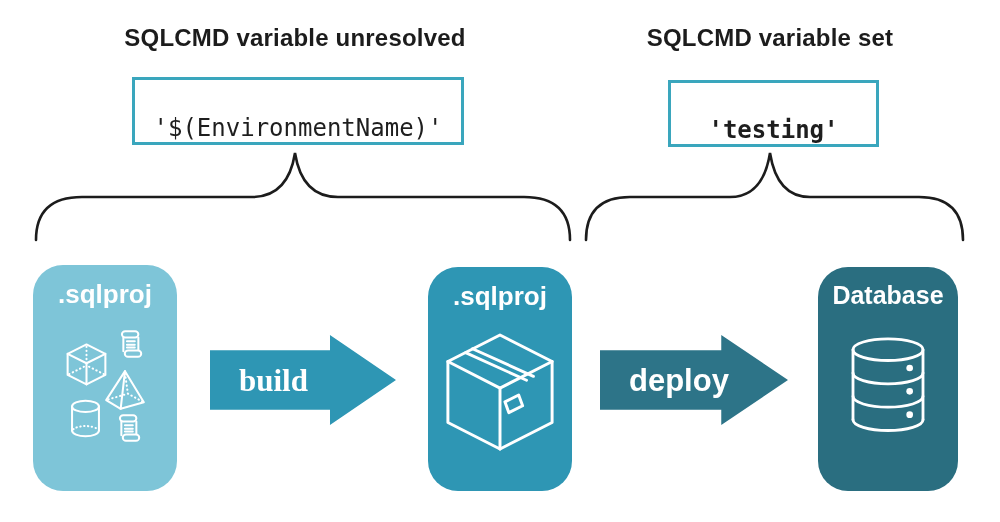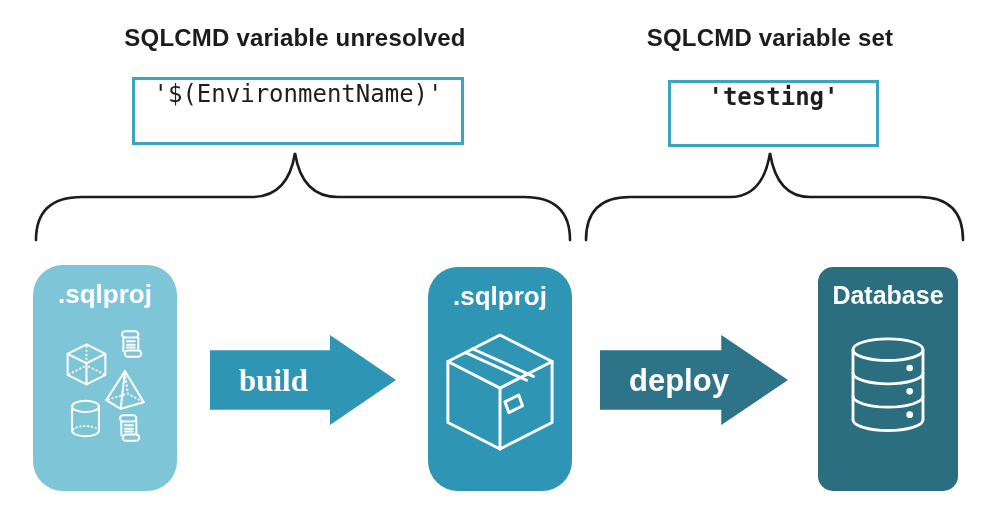--- a/index.html
+++ b/index.html
@@ -8,35 +8,35 @@
     font-family:"Liberation Sans",sans-serif;color:var(--text,#1c1c1c);
   }
   .heading{
     position:absolute;top:24px;font-size:24px;font-weight:bold;
     letter-spacing:.2px;text-align:center;color:var(--text,#1c1c1c);
   }
   #h-left{left:60px;width:470px;}
   #h-right{left:570px;width:400px;}
   .codebox{
     position:absolute;border:3px solid var(--code-border,#3aa6bd);
-    background:#fff;display:flex;align-items:flex-start;justify-content:center;
+    background:#fff;display:flex;align-items:flex-end;justify-content:center;
   }
   #code-left{left:132px;top:77px;width:326px;height:62px;}
   #code-right{left:668px;top:80px;width:205px;height:61px;font-weight:bold;}
   .codebox code{
     font-family:"DejaVu Sans Mono",monospace;font-size:24px;color:#1e1e1e;white-space:pre;
   }
   .braces{position:absolute;left:0;top:0;pointer-events:none;}
   .braces path{fill:none;stroke:var(--text,#1c1c1c);stroke-width:2.6;stroke-linecap:round;}
   .node{
     position:absolute;border-radius:30px;display:flex;flex-direction:column;align-items:center;
   }
   #node-sqlproj{left:33px;top:265px;width:144px;height:226px;background:var(--sqlproj-bg,#7ec5d8);}
   #node-dacpac {left:428px;top:267px;width:144px;height:224px;background:var(--dacpac-bg,#2e96b4);}
-  #node-database{left:818px;top:267px;width:140px;height:224px;background:var(--database-bg,#2a6e80);border-radius:15px;}
+  #node-database{left:818px;top:267px;width:140px;height:224px;background:var(--database-bg,#2a6e80);}
   .node-label{color:#fff;font-weight:bold;font-size:26px;margin-top:15px;line-height:1.1;}
   #node-database .node-label{font-size:25px;}
   .node svg{display:block;}
   .icon-svg{margin-top:0;}
   .arrow{
     position:absolute;top:335px;height:90px;display:flex;align-items:center;
     clip-path:polygon(0 17%,64.5% 17%,64.5% 0,100% 50%,64.5% 100%,64.5% 83%,0 83%);
   }
   #arrow-build{left:210px;width:186px;background:var(--build-arrow,#2e96b4);font-family:Liberation Serif, serif;}
   #arrow-deploy{left:600px;width:188px;background:var(--deploy-arrow,#2d7488);}

